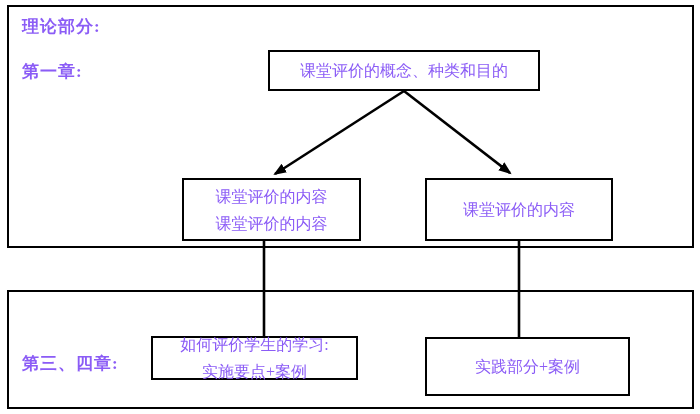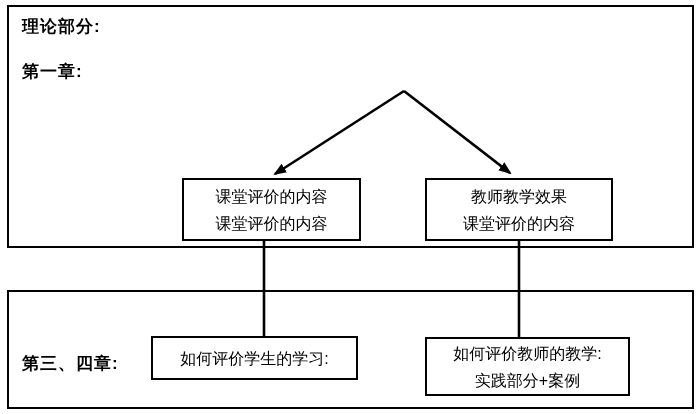--- a/index.html
+++ b/index.html
@@ -5,22 +5,22 @@
   html, body {
     margin: 0;
     padding: 0;
     background: #ffffff;
   }
   .canvas {
     position: relative;
     width: 700px;
     height: 414px;
     background: #ffffff;
-    font-family: Liberation Sans, sans-serif;
-    color: #000000;
+    font-family: Liberation Serif, serif;
+    color: #8b5cf6;
     overflow: hidden;
   }
   .frame {
     position: absolute;
     border: 2px solid #000000;
     background: transparent;
     box-sizing: border-box;
   }
   .frame-theory   { left: 7px;  top: 5px;   width: 687px; height: 243px; }
   .frame-practice { left: 7px;  top: 290px; width: 687px; height: 119px; }
@@ -87,33 +87,35 @@
     <line x1="404" y1="91" x2="275" y2="174" stroke="#000000" stroke-width="2.6" marker-end="url(#arrowhead)"></line>
     <line x1="404" y1="91" x2="510" y2="173" stroke="#000000" stroke-width="2.6" marker-end="url(#arrowhead)"></line>
     <line x1="264" y1="241" x2="264" y2="336" stroke="#000000" stroke-width="2.6"></line>
     <line x1="519" y1="241" x2="519" y2="337" stroke="#000000" stroke-width="2.6"></line>
   </svg>
 
   <div class="side-label label-theory">理论部分:</div>
   <div class="side-label label-ch1">第一章:</div>
   <div class="side-label label-ch34">第三、四章:</div>
 
+  <div class="node node-top">
+    <span class="node-line">课堂评价的概念、种类和目的</span>
+  </div>
 
   <div class="node node-mid-left">
     <span class="node-line">课堂评价的内容</span>
     <span class="node-line">课堂评价的内容</span>
   </div>
 
   <div class="node node-mid-right">
-    <span class="node-line">教师教学效果</span>
     <span class="node-line">课堂评价的内容</span>
   </div>
 
   <div class="node node-bottom-left">
     <span class="node-line">如何评价学生的学习:</span>
+    <span class="node-line">实施要点+案例</span>
   </div>
 
   <div class="node node-bottom-right">
-    <span class="node-line">如何评价教师的教学:</span>
     <span class="node-line">实践部分+案例</span>
   </div>
 
 </div>
 
 </body></html>

